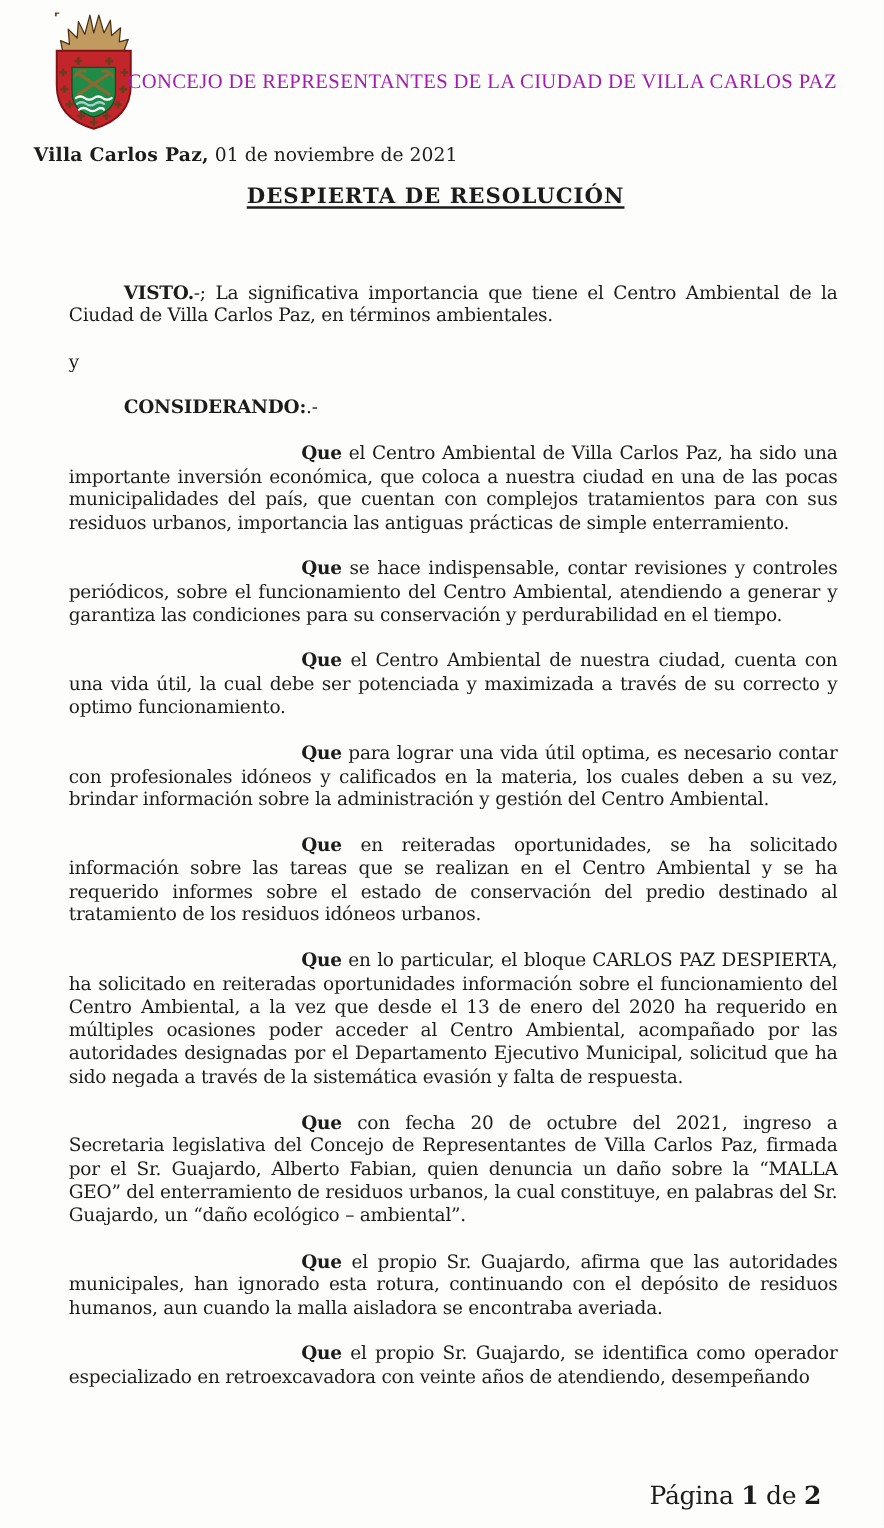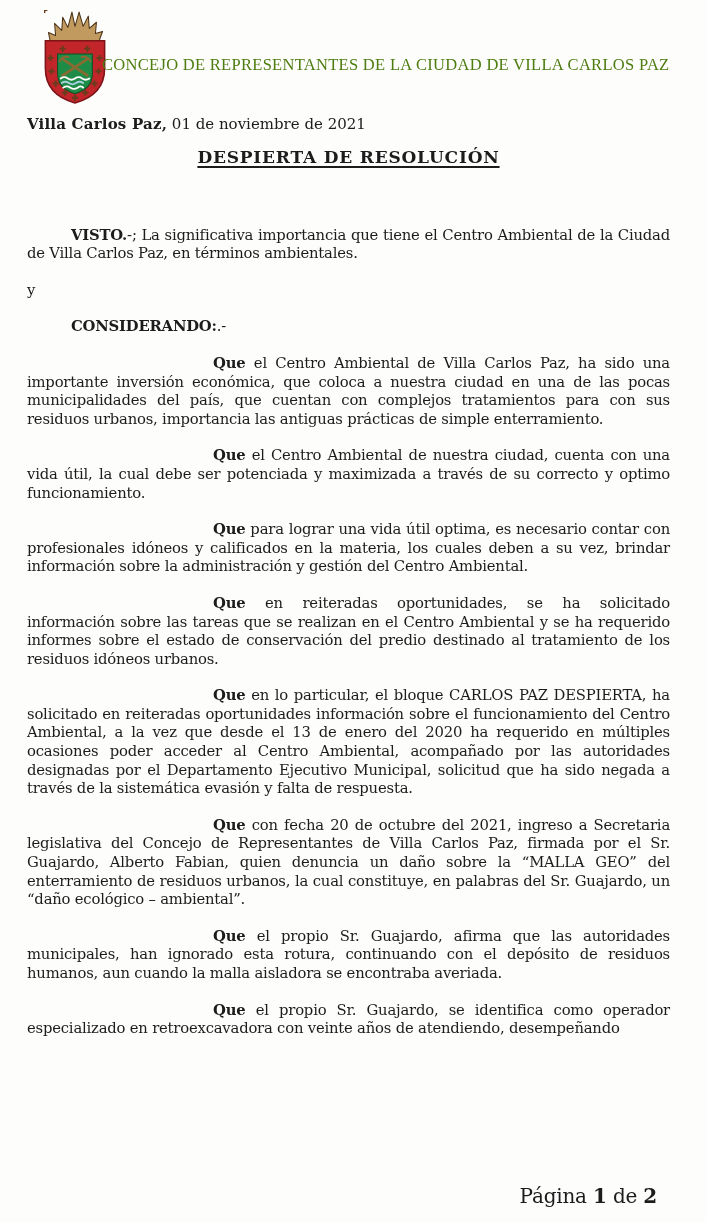--- a/index.html
+++ b/index.html
@@ -21,21 +21,21 @@
     position: absolute;
     left: 44px; top: 10px;
     width: 62px; height: 94px;
   }
   .org-name {
     position: absolute;
     left: 102px; top: 55px;
     font-family: "Liberation Serif", serif;
     font-size: 16.5px;
     letter-spacing: 0.3px;
-    color: #4d7c0f;
+    color: #a21caf;
     white-space: nowrap;
   }
 
   
   .content {
     position: absolute;
     left: 27px; top: 115px;
     width: 643px;
     font-size: 14.8px;
     line-height: 18.6px;
@@ -53,21 +53,21 @@
     font-size: 17px;
     font-weight: bold;
     letter-spacing: 0.8px;
     line-height: 22px;
   }
   .doc-title span {
     text-decoration: underline;
     text-underline-offset: 3px;
     text-decoration-thickness: 1.5px;
   }
-  .doc-body { margin-top: 58px; }
+  .doc-body { margin-top: 58px; margin-left: 28px; }
   .para {
     margin: 0 0 18px 0;
     text-align: justify;
   }
   .indent-small { text-indent: 44px; }
   .indent-que   { text-indent: 186px; }
   .lead { font-weight: bold; }
 
   
   .page-footer {
@@ -131,20 +131,21 @@
     <div class="doc-body">
 
       <p class="para indent-small"><span class="lead">VISTO.</span><span>-; </span><span>La significativa importancia que tiene el Centro Ambiental de la Ciudad de Villa Carlos Paz, en términos ambientales.</span></p>
 
       <p class="para">y</p>
 
       <p class="para indent-small"><span class="lead">CONSIDERANDO:</span><span>.-</span></p>
 
       <p class="para indent-que"><span class="lead">Que</span><span> el Centro Ambiental de Villa Carlos Paz, ha sido una importante inversión económica, que coloca a nuestra ciudad en una de las pocas municipalidades del país, que cuentan con complejos tratamientos para con sus residuos urbanos, importancia las antiguas prácticas de simple enterramiento.</span></p>
 
+      <p class="para indent-que"><span class="lead">Que</span><span> se hace indispensable, contar revisiones y controles periódicos, sobre el funcionamiento del Centro Ambiental, atendiendo a generar y garantiza las condiciones para su conservación y perdurabilidad en el tiempo.</span></p>
 
       <p class="para indent-que"><span class="lead">Que</span><span> el Centro Ambiental de nuestra ciudad, cuenta con una vida útil, la cual debe ser potenciada y maximizada a través de su correcto y optimo funcionamiento.</span></p>
 
       <p class="para indent-que"><span class="lead">Que</span><span> para lograr una vida útil optima, es necesario contar con profesionales idóneos y calificados en la materia, los cuales deben a su vez, brindar información sobre la administración y gestión del Centro Ambiental.</span></p>
 
       <p class="para indent-que"><span class="lead">Que</span><span> en reiteradas oportunidades, se ha solicitado información sobre las tareas que se realizan en el Centro Ambiental y se ha requerido informes sobre el estado de conservación del predio destinado al tratamiento de los residuos idóneos urbanos.</span></p>
 
       <p class="para indent-que"><span class="lead">Que</span><span> en lo particular, el bloque CARLOS PAZ DESPIERTA, ha solicitado en reiteradas oportunidades información sobre el funcionamiento del Centro Ambiental, a la vez que desde el 13 de enero del 2020 ha requerido en múltiples ocasiones poder acceder al Centro Ambiental, acompañado por las autoridades designadas por el Departamento Ejecutivo Municipal, solicitud que ha sido negada a través de la sistemática evasión y falta de respuesta.</span></p>
 
       <p class="para indent-que"><span class="lead">Que</span><span> con fecha 20 de octubre del 2021, ingreso a Secretaria legislativa del Concejo de Representantes de Villa Carlos Paz, firmada por el Sr. Guajardo, Alberto Fabian, quien denuncia un daño sobre la “MALLA GEO” del enterramiento de residuos urbanos, la cual constituye, en palabras del Sr. Guajardo, un “daño ecológico – ambiental”.</span></p>

